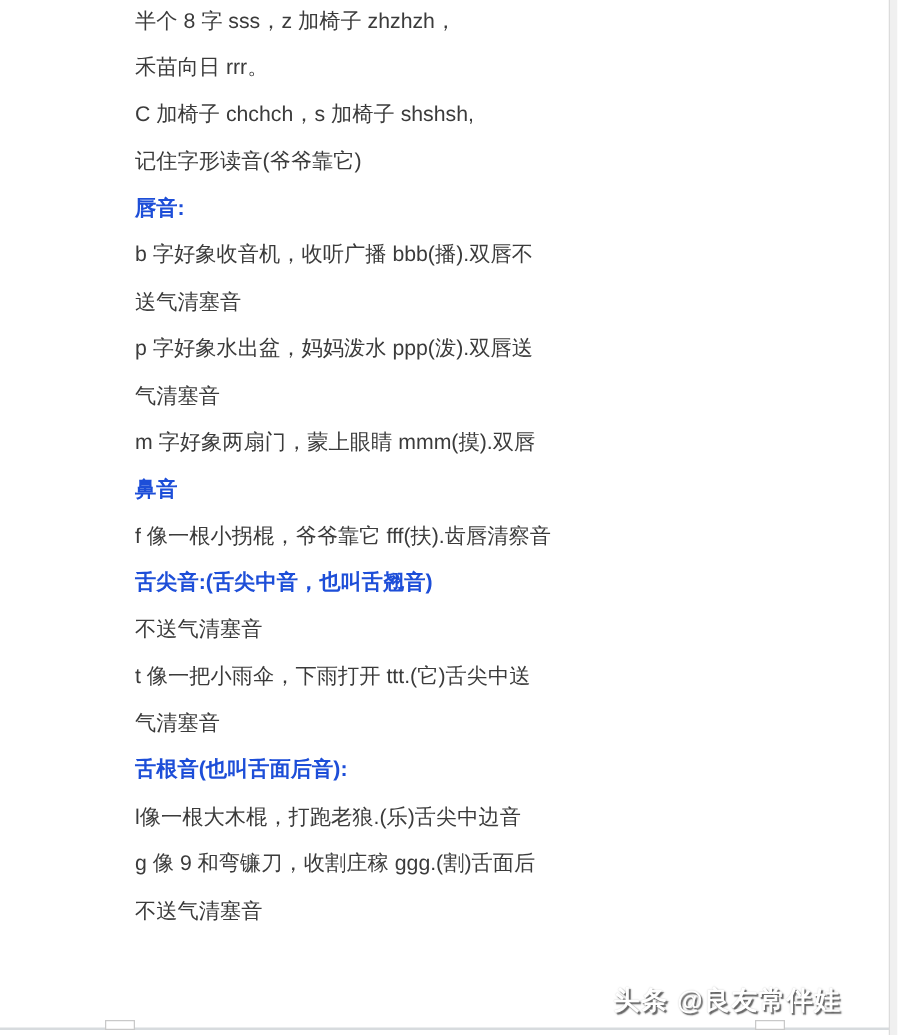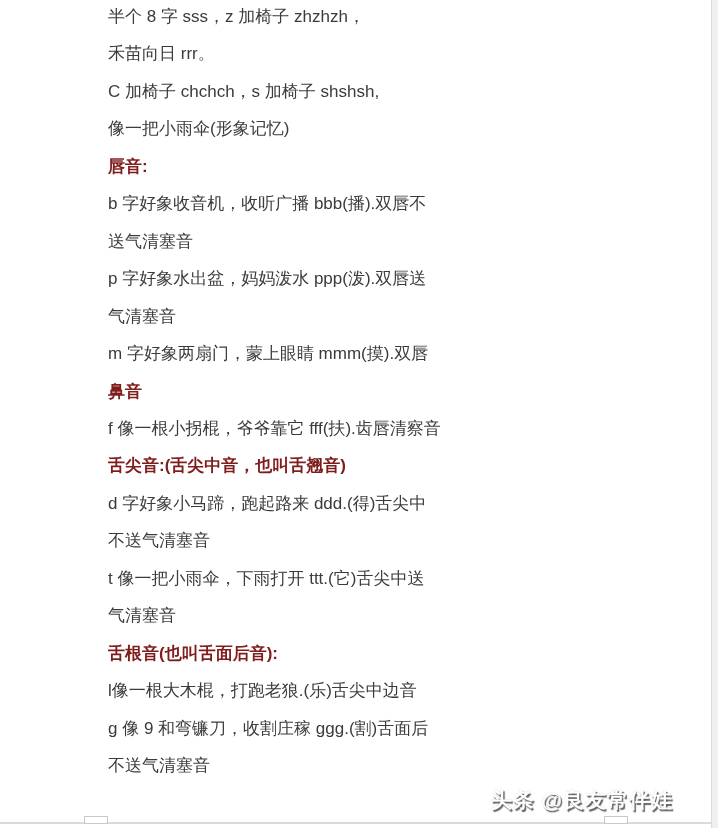--- a/index.html
+++ b/index.html
@@ -28,21 +28,21 @@
     margin: 0;
     padding: 0;
     font-size: 17px;
     line-height: 37.45px;
     white-space: nowrap;
     color: #3b3b3b;
     font-weight: 400;
   }
   .para.bold {
     font-weight: 700;
-    color: #7f1d1d;
+    color: #1d4ed8;
   }
   .watermark {
     position: absolute;
     top: 786px;
     right: 16px;
     font-size: 21px;
     font-weight: 700;
     letter-spacing: 1px;
     color: #ffffff;
     text-shadow: 1.5px 1.5px 1px rgba(70,70,70,0.85), 0 0 1px rgba(120,120,120,0.4);
@@ -87,31 +87,30 @@
 </style>
 </head>
 <body>
 
 <div class="page">
 
   <div class="content" id="paragraph-container">
       <p class="para">半个 8 字 sss，z 加椅子 zhzhzh，</p>
       <p class="para">禾苗向日 rrr。</p>
       <p class="para">C 加椅子 chchch，s 加椅子 shshsh,</p>
-      <p class="para">像一把小雨伞(形象记忆)</p>
+      <p class="para">记住字形读音(爷爷靠它)</p>
       <p class="para bold">唇音:</p>
       <p class="para">b 字好象收音机，收听广播 bbb(播).双唇不</p>
       <p class="para">送气清塞音</p>
       <p class="para">p 字好象水出盆，妈妈泼水 ppp(泼).双唇送</p>
       <p class="para">气清塞音</p>
       <p class="para">m 字好象两扇门，蒙上眼睛 mmm(摸).双唇</p>
       <p class="para bold">鼻音</p>
       <p class="para">f 像一根小拐棍，爷爷靠它 fff(扶).齿唇清察音</p>
       <p class="para bold">舌尖音:(舌尖中音，也叫舌翘音)</p>
-      <p class="para">d 字好象小马蹄，跑起路来 ddd.(得)舌尖中</p>
       <p class="para">不送气清塞音</p>
       <p class="para">t 像一把小雨伞，下雨打开 ttt.(它)舌尖中送</p>
       <p class="para">气清塞音</p>
       <p class="para bold">舌根音(也叫舌面后音):</p>
       <p class="para">l像一根大木棍，打跑老狼.(乐)舌尖中边音</p>
       <p class="para">g 像 9 和弯镰刀，收割庄稼 ggg.(割)舌面后</p>
       <p class="para">不送气清塞音</p>
     </div>
 
   <div class="watermark">头条 @良友常伴娃</div>

